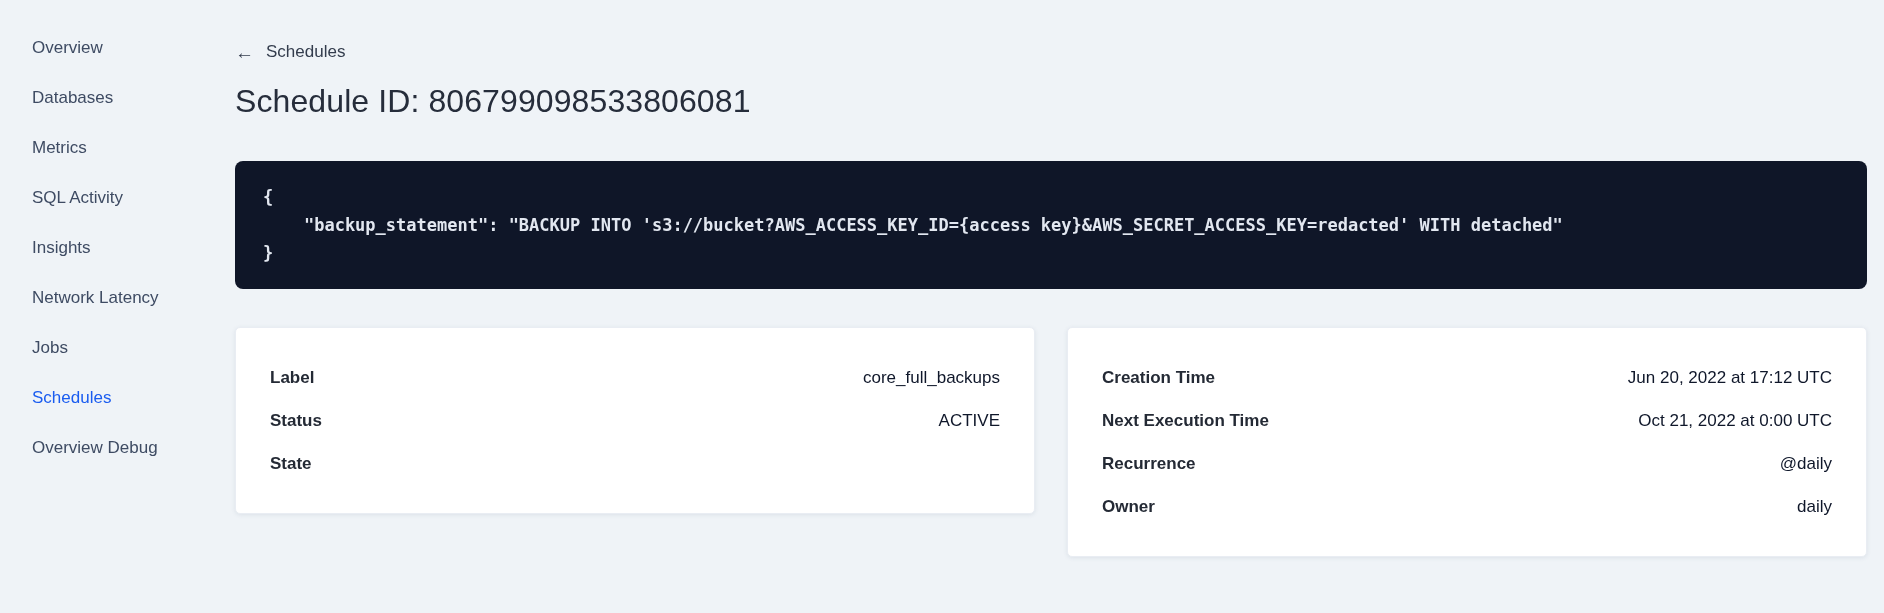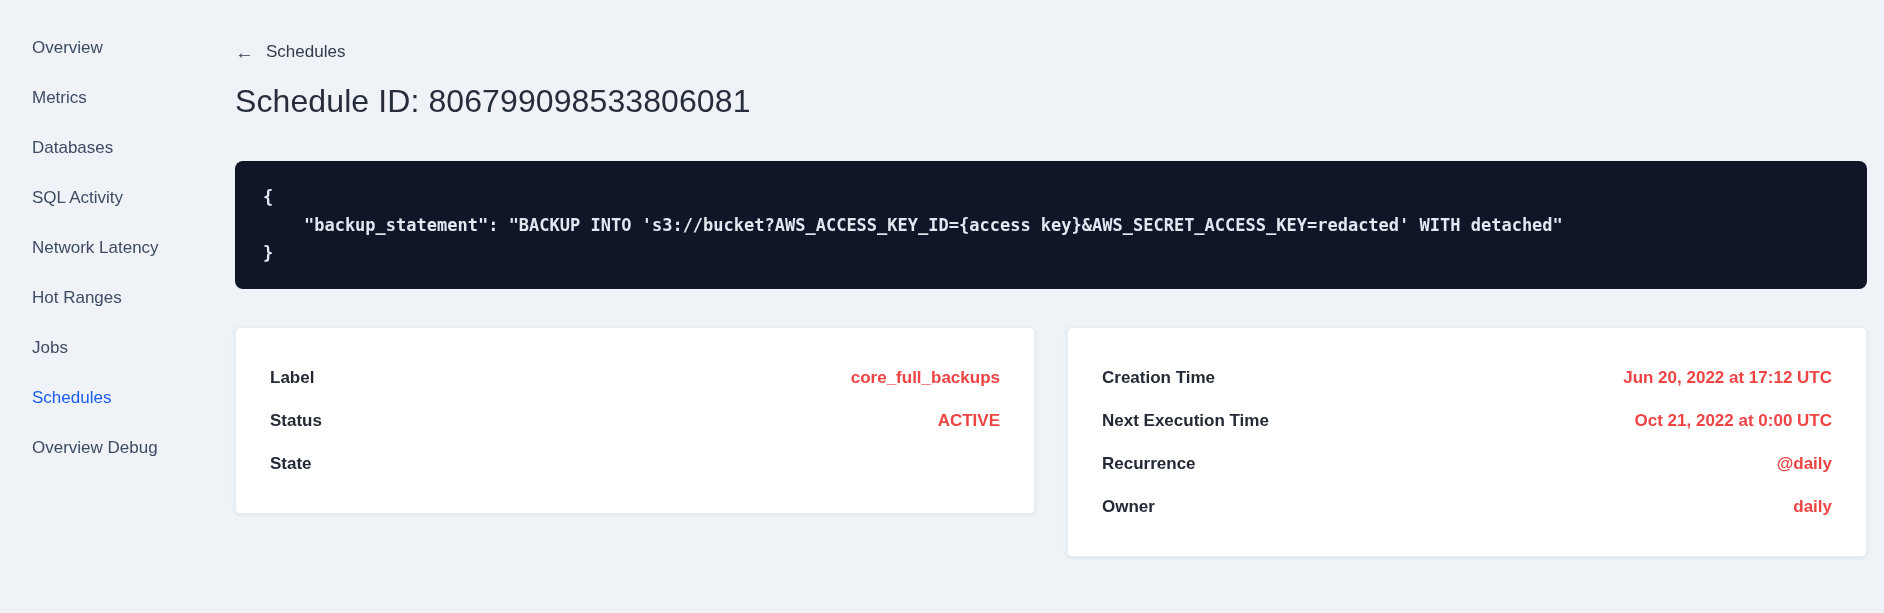--- a/index.html
+++ b/index.html
@@ -56,52 +56,52 @@
     flex:1 1 0;background:var(--card-bg);
     border:1px solid #e9edf3;border-radius:5px;
     box-shadow:0 1px 4px rgba(56,76,105,0.10);
     padding:28px 34px;
   }
   .detail-row{
     height:43px;display:flex;align-items:center;justify-content:space-between;
     font-size:17px;line-height:22px;
   }
   .detail-row .lbl{font-weight:700;color:#242a35;}
-  .detail-row .val{font-weight:700;color:#ef4444;text-align:right;}
+  .detail-row .val{font-weight:400;color:#0f172a;text-align:right;}
 </style>
 </head>
 <body>
 
 <aside class="sidebar">
   <nav>
 
       <div class="nav-item">
         <span>Overview</span>
       </div>
 
       <div class="nav-item">
-        <span>Metrics</span>
+        <span>Databases</span>
       </div>
 
       <div class="nav-item">
-        <span>Databases</span>
+        <span>Metrics</span>
       </div>
 
       <div class="nav-item">
         <span>SQL Activity</span>
       </div>
 
+      <div class="nav-item">
+        <span>Insights</span>
+      </div>
 
       <div class="nav-item">
         <span>Network Latency</span>
       </div>
 
-      <div class="nav-item">
-        <span>Hot Ranges</span>
-      </div>
 
       <div class="nav-item">
         <span>Jobs</span>
       </div>
 
       <div class="nav-item active">
         <span>Schedules</span>
       </div>
 
       <div class="nav-item">

